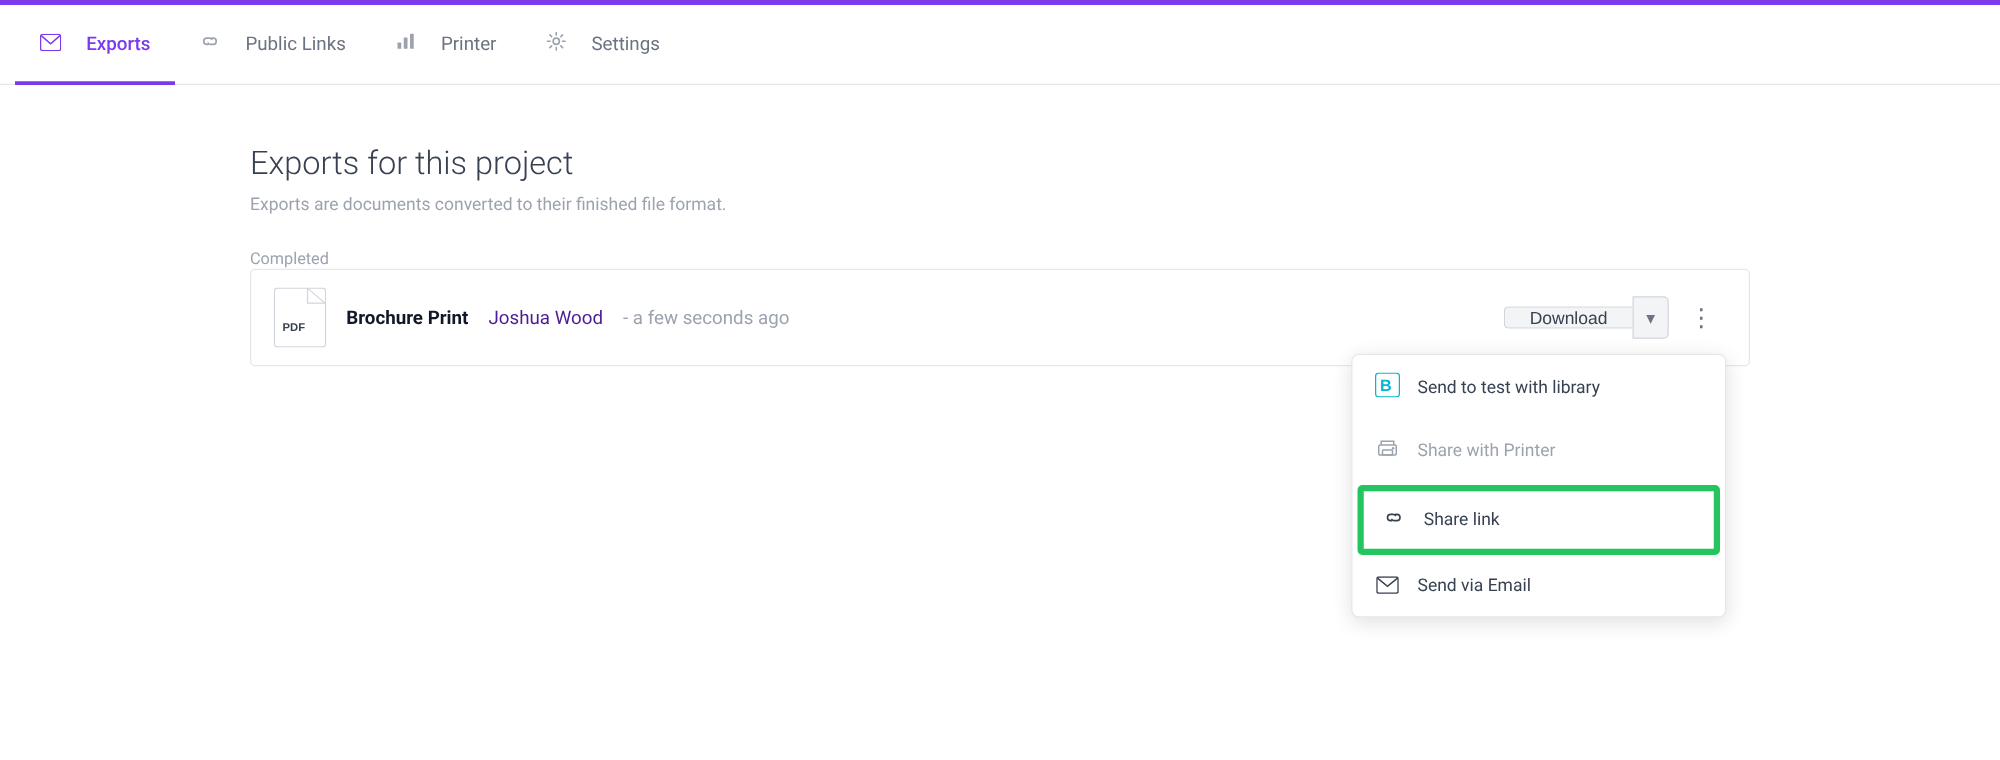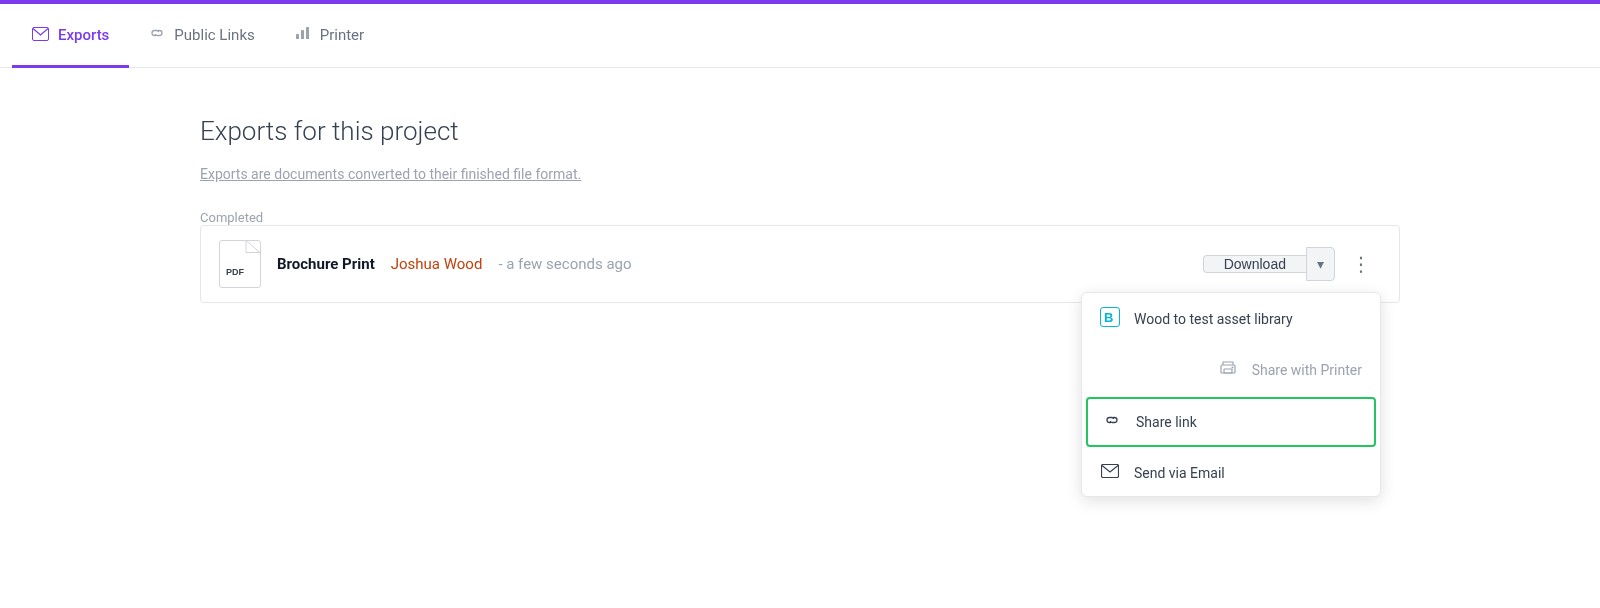--- a/index.html
+++ b/index.html
@@ -17,21 +17,21 @@
       display: flex;
       align-items: stretch;
       background: #fff;
       border-bottom: 1px solid #e5e7eb;
       height: 64px;
       padding: 0 12px;
     }
     .nav-tab {
       display: flex;
       align-items: center;
-      gap: 9px;
+      gap: 20px;
       padding: 0 20px;
       cursor: pointer;
       color: #6b7280;
       font-size: 15px;
       border-bottom: 3px solid transparent;
       position: relative;
       top: 1px;
     }
     .nav-tab.active {
       color: #7c3aed;
@@ -46,28 +46,27 @@
     .main-content {
       padding: 48px 200px;
       background: #fff;
       min-height: calc(608px - 68px);
     }
 
     .page-title {
       font-size: 26px;
       font-weight: 300;
       color: #374151;
-      margin-bottom: 20px;
+      margin-bottom: 10px;
     }
 
     .page-subtitle {
       font-size: 14px;
       color: #9ca3af;
       margin-bottom: 28px;
-      text-decoration: underline;
     }
 
     .section-label {
       font-size: 13px;
       color: #9ca3af;
     }
 
     
     .export-row {
       display: flex;
@@ -94,21 +93,21 @@
     }
 
     .export-name {
       font-weight: 700;
       font-size: 15px;
       color: #111827;
     }
 
     .export-author {
       font-size: 15px;
-      color: #c2410c;
+      color: #4c1d95;
     }
 
     .export-time {
       font-size: 15px;
       color: #9ca3af;
     }
 
     .export-actions {
       display: flex;
       align-items: center;
@@ -168,25 +167,24 @@
       gap: 14px;
       padding: 14px 18px;
       font-size: 14px;
       color: #374151;
       cursor: pointer;
     }
 
     .dropdown-item.disabled {
       color: #9ca3af;
       cursor: default;
-      justify-content: flex-end;
     }
 
     .dropdown-item.highlighted {
-      border: 2px solid #22c55e;
+      border: 5px solid #22c55e;
       border-radius: 4px;
       margin: 2px 4px;
       padding: 12px 14px;
     }
 
     .item-icon {
       font-size: 16px;
       width: 20px;
       text-align: center;
     }
@@ -222,20 +220,29 @@
     <span class="tab-icon">
       <svg width="16" height="16" viewBox="0 0 16 16" fill="none" xmlns="http://www.w3.org/2000/svg">
         <rect x="1" y="9" width="3" height="5" rx="0.5" fill="#9ca3af"></rect>
         <rect x="6" y="5" width="3" height="9" rx="0.5" fill="#9ca3af"></rect>
         <rect x="11" y="2" width="3" height="12" rx="0.5" fill="#9ca3af"></rect>
       </svg>
     </span>
     <span>Printer</span>
   </div>
 
+  <div class="nav-tab">
+    <span class="tab-icon">
+      <svg width="16" height="16" viewBox="0 0 16 16" fill="none" xmlns="http://www.w3.org/2000/svg">
+        <circle cx="8" cy="8" r="2.5" stroke="#9ca3af" stroke-width="1.3"></circle>
+        <path d="M8 1v2M8 13v2M1 8h2M13 8h2M2.93 2.93l1.41 1.41M11.66 11.66l1.41 1.41M2.93 13.07l1.41-1.41M11.66 4.34l1.41-1.41" stroke="#9ca3af" stroke-width="1.3" stroke-linecap="round"></path>
+      </svg>
+    </span>
+    <span>Settings</span>
+  </div>
 </nav>
 
 <div class="main-content">
 
   <h1 class="page-title">Exports for this project</h1>
   <p class="page-subtitle">Exports are documents converted to their finished file format.</p>
 
   <div class="section-label">Completed</div>
 
   <div class="export-row">
@@ -264,21 +271,21 @@
 
       <div class="dropdown-menu">
 
         <div class="dropdown-item">
           <span class="item-icon">
             <svg width="20" height="20" viewBox="0 0 20 20" fill="none" xmlns="http://www.w3.org/2000/svg">
               <rect x="0.5" y="0.5" width="19" height="19" rx="2.5" stroke="#06b6d4" fill="none"></rect>
               <text x="4" y="15" font-size="13" font-weight="700" fill="#06b6d4" font-family="sans-serif">B</text>
             </svg>
           </span>
-          <span>Wood to test asset library</span>
+          <span>Send to test with library</span>
         </div>
 
         <div class="dropdown-item disabled">
           <span class="item-icon">
             <svg width="18" height="18" viewBox="0 0 18 18" fill="none" xmlns="http://www.w3.org/2000/svg">
               <rect x="2" y="6" width="14" height="8" rx="1" stroke="#9ca3af" stroke-width="1.2" fill="none"></rect>
               <path d="M4 6V3h10v3" stroke="#9ca3af" stroke-width="1.2"></path>
               <rect x="5" y="10" width="8" height="4" rx="0.5" fill="none" stroke="#9ca3af" stroke-width="1.2"></rect>
               <circle cx="13.5" cy="8.5" r="1" fill="#9ca3af"></circle>
             </svg>

